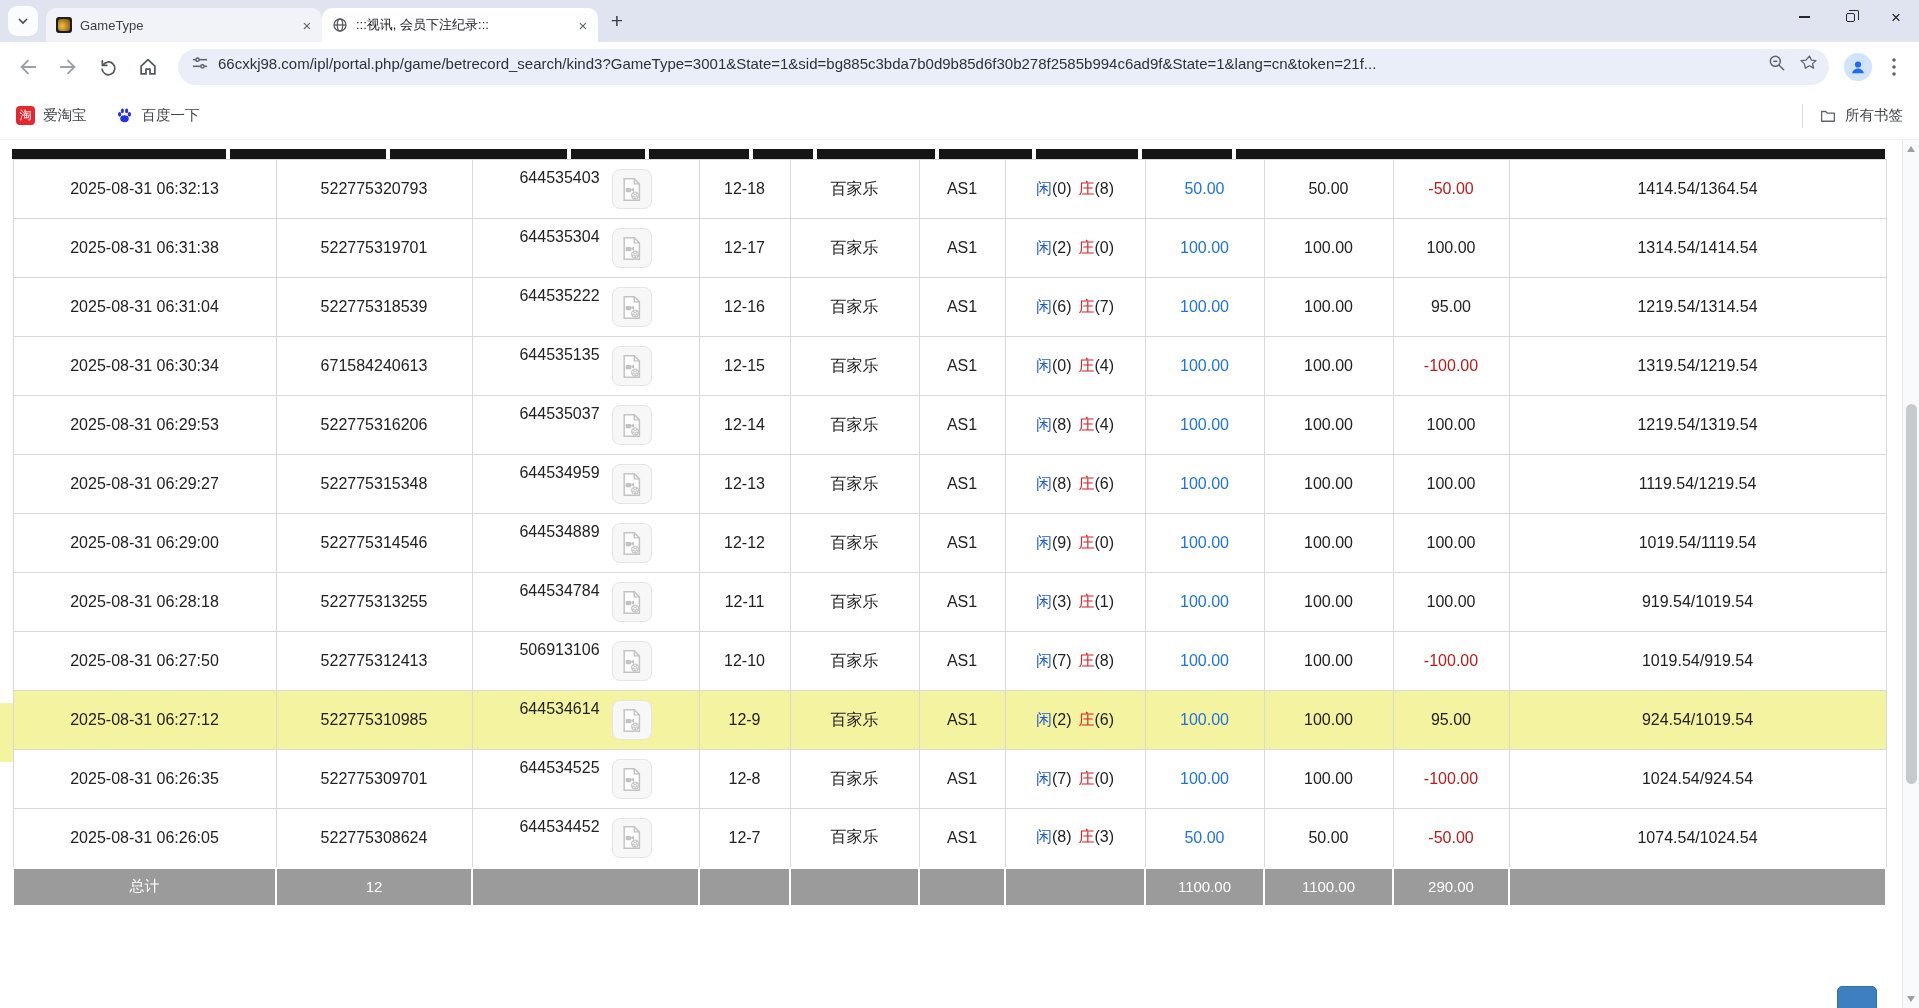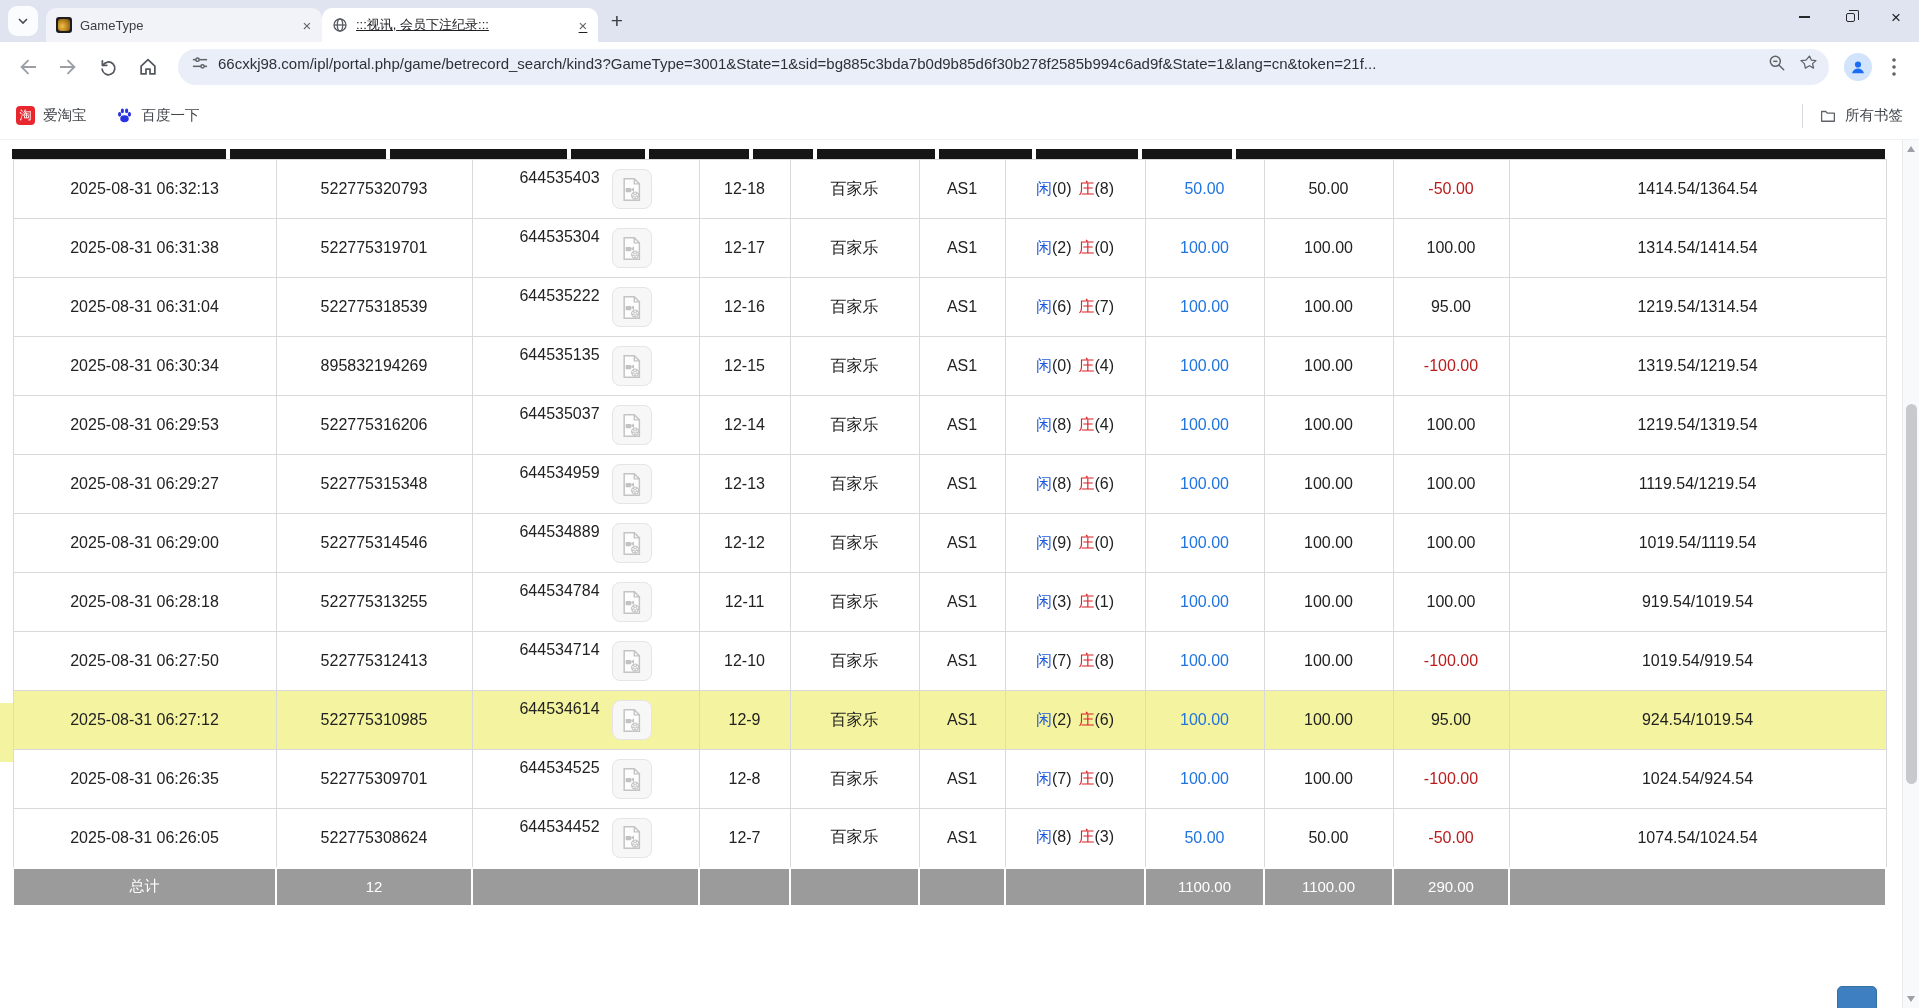--- a/index.html
+++ b/index.html
@@ -8,21 +8,21 @@
     width:1919px; height:1008px; overflow:hidden; position:relative;
     font-family:"Liberation Sans", sans-serif; background:#fff;
   }
   
   .tabstrip { height:42px; background:#dfe4f0; display:flex; align-items:flex-end; padding-left:8px; position:relative; }
   .tab-search { width:30px; height:30px; align-self:center; background:#fbfcfe; border-radius:9px;
     display:flex; align-items:center; justify-content:center; margin-right:8px; }
   .tab { height:34px; width:276px; display:flex; align-items:center; gap:8px; padding:0 6px 0 10px;
     border-radius:10px 10px 0 0; color:#3c4043; font-size:13px; }
   .tab.inactive { background:rgba(255,255,255,0.55); }
-  .tab.active { background:#fff; color:#202124;text-decoration:underline; }
+  .tab.active { background:#fff; color:#202124; }
   .tab-title { flex:1; white-space:nowrap; overflow:hidden; text-overflow:ellipsis; }
   .tab-close { width:18px; height:18px; border-radius:50%; display:flex; align-items:center; justify-content:center;
     font-size:15px; color:#5f6368; flex:none; }
   .fav1 { width:16px; height:16px; border-radius:3px; background:#1d1d1f; flex:none; position:relative; overflow:hidden; }
   .fav1::after { content:""; position:absolute; left:2px; top:2px; width:12px; height:12px; border-radius:3px;
     background:radial-gradient(circle at 35% 60%, #f0c04c 0%, #c08a22 45%, #6b4a10 100%); }
   .newtab { width:30px; height:30px; align-self:center; display:flex; align-items:center; justify-content:center;
     color:#3c4043; font-size:21px; margin-left:4px; }
   .win-controls { position:absolute; right:0; top:0; height:34px; display:flex; }
   .win-btn { width:46px; height:34px; display:flex; align-items:center; justify-content:center; }
@@ -318,21 +318,21 @@
           <td>百家乐</td>
           <td>AS1</td>
           <td><span class="p">闲</span><span class="pts">(6)</span><span class="b">庄</span><span class="pts">(7)</span></td>
           <td class="blue">100.00</td>
           <td>100.00</td>
           <td>95.00</td>
           <td>1219.54/1314.54</td>
         </tr>
         <tr>
           <td>2025-08-31 06:30:34</td>
-          <td>895832194269</td>
+          <td>671584240613</td>
           <td>
             <div class="game-flex">
               <span>644535135</span>
               <button class="video-btn">
                 <svg width="27" height="27" viewBox="0 0 24 24">
   <path d="M5.5 2.5h9L19 7v14.5H5.5z" fill="#fdfdfd" stroke="#c4c4c4" stroke-width="1.3"></path>
   <path d="M14.5 2.5V7H19" fill="none" stroke="#c4c4c4" stroke-width="1.3"></path>
   <rect x="6.8" y="10.6" width="5" height="3.8" rx="0.8" fill="#c2c2c2"></rect>
   <path d="M11.8 11.7l2.4-1.4v3.8l-2.4-1.4z" fill="#c2c2c2"></path>
   <circle cx="15.2" cy="17.4" r="3.7" fill="#c8c8c8"></circle>
@@ -481,21 +481,21 @@
           <td class="blue">100.00</td>
           <td>100.00</td>
           <td>100.00</td>
           <td>919.54/1019.54</td>
         </tr>
         <tr>
           <td>2025-08-31 06:27:50</td>
           <td>522775312413</td>
           <td>
             <div class="game-flex">
-              <span>644534714</span>
+              <span>506913106</span>
               <button class="video-btn">
                 <svg width="27" height="27" viewBox="0 0 24 24">
   <path d="M5.5 2.5h9L19 7v14.5H5.5z" fill="#fdfdfd" stroke="#c4c4c4" stroke-width="1.3"></path>
   <path d="M14.5 2.5V7H19" fill="none" stroke="#c4c4c4" stroke-width="1.3"></path>
   <rect x="6.8" y="10.6" width="5" height="3.8" rx="0.8" fill="#c2c2c2"></rect>
   <path d="M11.8 11.7l2.4-1.4v3.8l-2.4-1.4z" fill="#c2c2c2"></path>
   <circle cx="15.2" cy="17.4" r="3.7" fill="#c8c8c8"></circle>
   <circle cx="15.2" cy="17.4" r="0.8" fill="#fff"></circle>
   <circle cx="15.2" cy="15.4" r="0.7" fill="#fff"></circle>
                   <circle cx="17.1" cy="16.8" r="0.7" fill="#fff"></circle>

